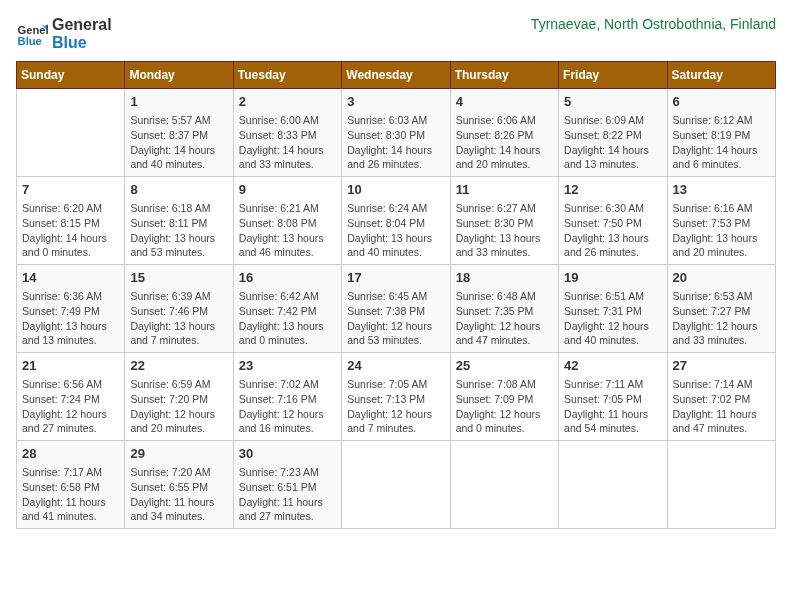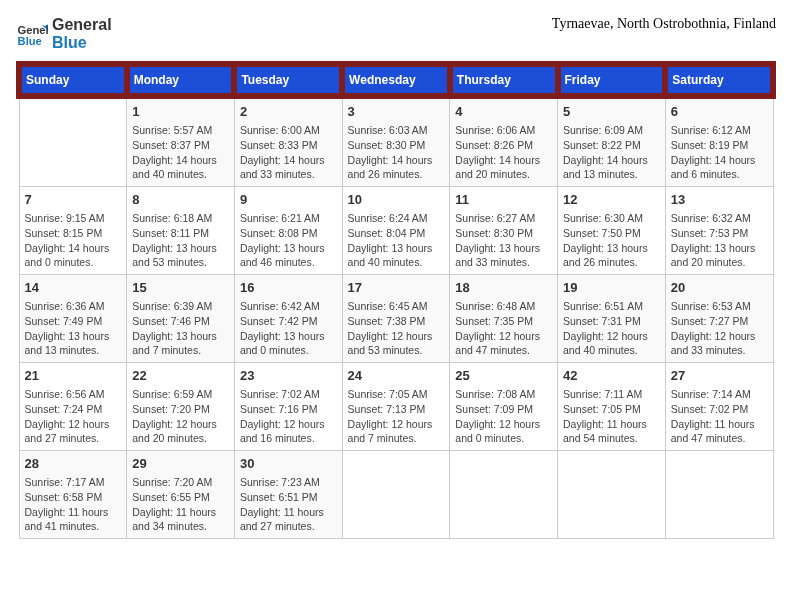--- a/index.html
+++ b/index.html
@@ -28,36 +28,35 @@
     .title-block {
       text-align: right;
     }
     .month-title {
       font-size: 36px;
       font-weight: bold;
       color: #333;
     }
     .subtitle {
       font-size: 14px;
-      color: #000000;
-      font-family: Liberation Serif, serif;
+      color: #15803d;
     }
     table {
       width: 100%;
       border-collapse: collapse;
       font-size: 11px;
     }
     thead tr th {
-      background-color: #1d4ed8;
+      background-color: #a16207;
       color: #fff;
       padding: 6px 4px;
       text-align: left;
       font-size: 12px;
       font-weight: bold;
-      border: 6px solid #7f1d1d;
+      border: 1px solid #7f1d1d;
     }
     tbody tr td {
       vertical-align: top;
       padding: 4px 5px;
       border: 1px solid #ccc;
       width: 14.28%;
       min-height: 80px;
       color: #333;
       line-height: 1.4;
     }
@@ -156,21 +155,21 @@
           <span class="day-num">6</span>
           <div class="day-data">Sunrise: 6:12 AM</div>
           <div class="day-data">Sunset: 8:19 PM</div>
           <div class="day-data">Daylight: 14 hours</div>
           <div class="day-data">and 6 minutes.</div>
         </td>
       </tr>
       <tr>
         <td>
           <span class="day-num">7</span>
-          <div class="day-data">Sunrise: 9:15 AM</div>
+          <div class="day-data">Sunrise: 6:20 AM</div>
           <div class="day-data">Sunset: 8:15 PM</div>
           <div class="day-data">Daylight: 14 hours</div>
           <div class="day-data">and 0 minutes.</div>
         </td>
         <td>
           <span class="day-num">8</span>
           <div class="day-data">Sunrise: 6:18 AM</div>
           <div class="day-data">Sunset: 8:11 PM</div>
           <div class="day-data">Daylight: 13 hours</div>
           <div class="day-data">and 53 minutes.</div>
@@ -198,21 +197,21 @@
         </td>
         <td>
           <span class="day-num">12</span>
           <div class="day-data">Sunrise: 6:30 AM</div>
           <div class="day-data">Sunset: 7:50 PM</div>
           <div class="day-data">Daylight: 13 hours</div>
           <div class="day-data">and 26 minutes.</div>
         </td>
         <td>
           <span class="day-num">13</span>
-          <div class="day-data">Sunrise: 6:32 AM</div>
+          <div class="day-data">Sunrise: 6:16 AM</div>
           <div class="day-data">Sunset: 7:53 PM</div>
           <div class="day-data">Daylight: 13 hours</div>
           <div class="day-data">and 20 minutes.</div>
         </td>
       </tr>
       <tr>
         <td>
           <span class="day-num">14</span>
           <div class="day-data">Sunrise: 6:36 AM</div>
           <div class="day-data">Sunset: 7:49 PM</div>

